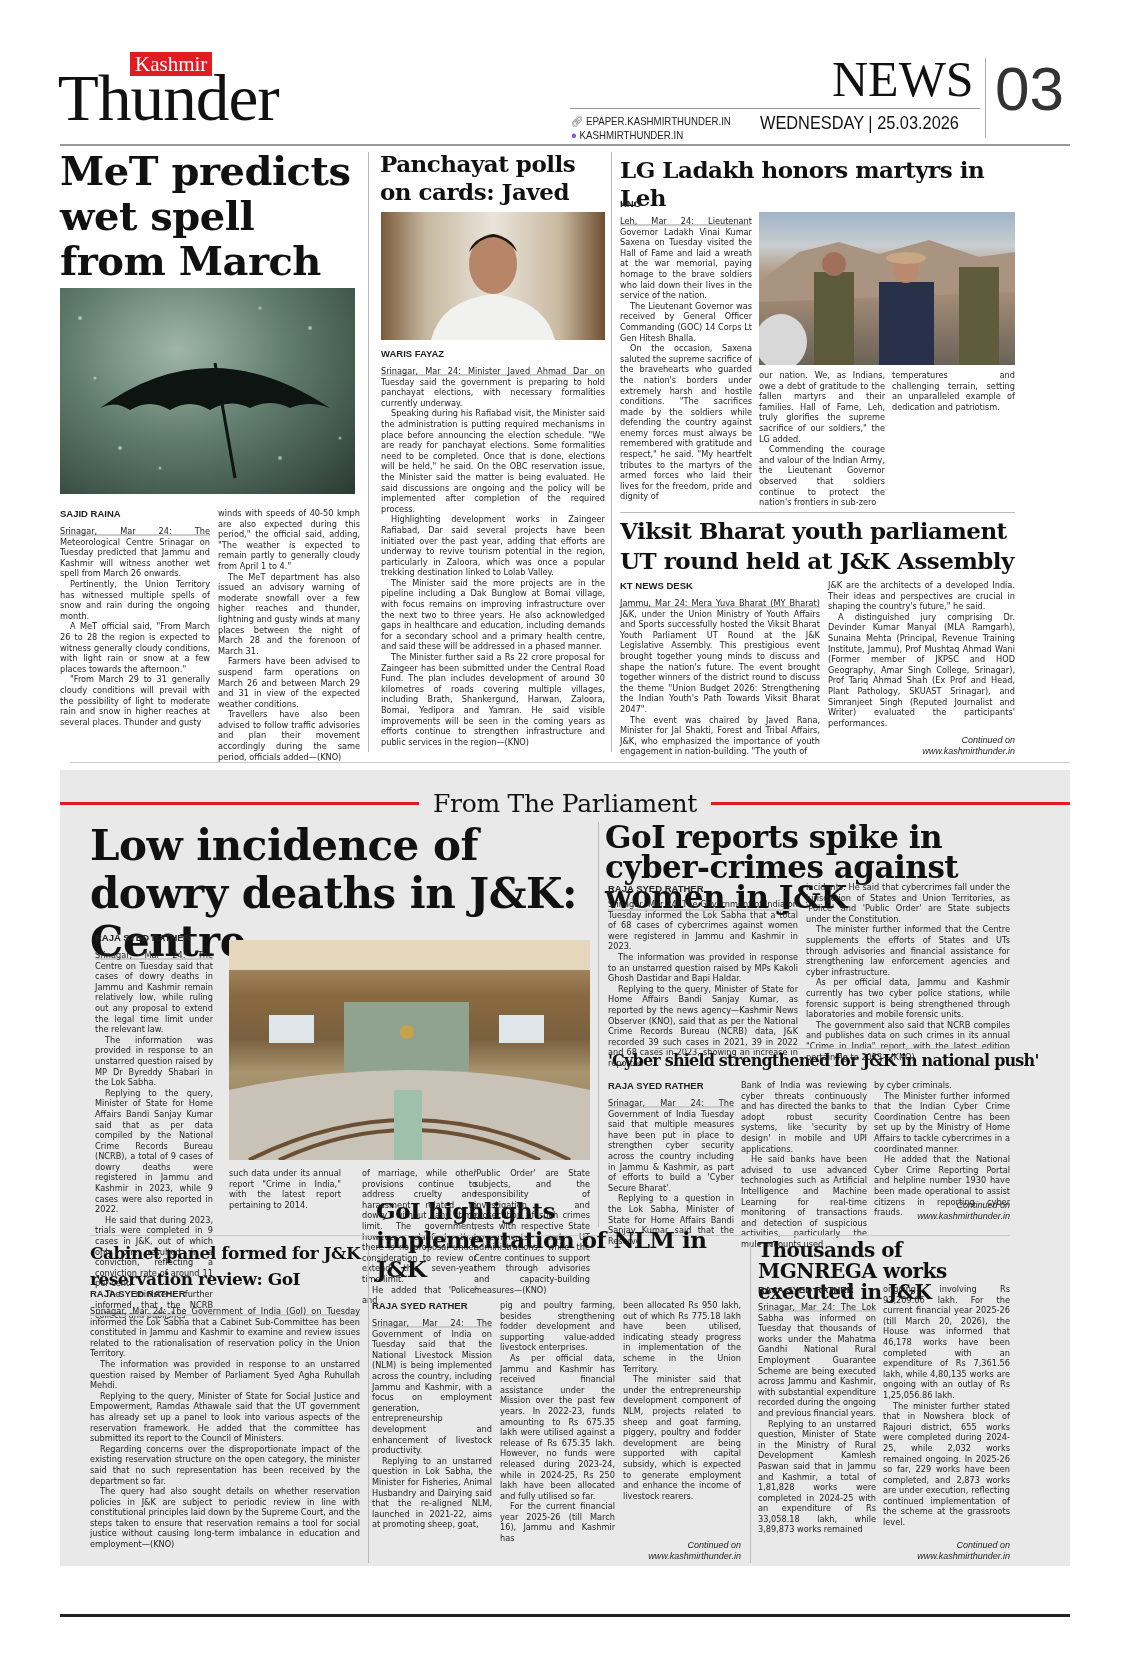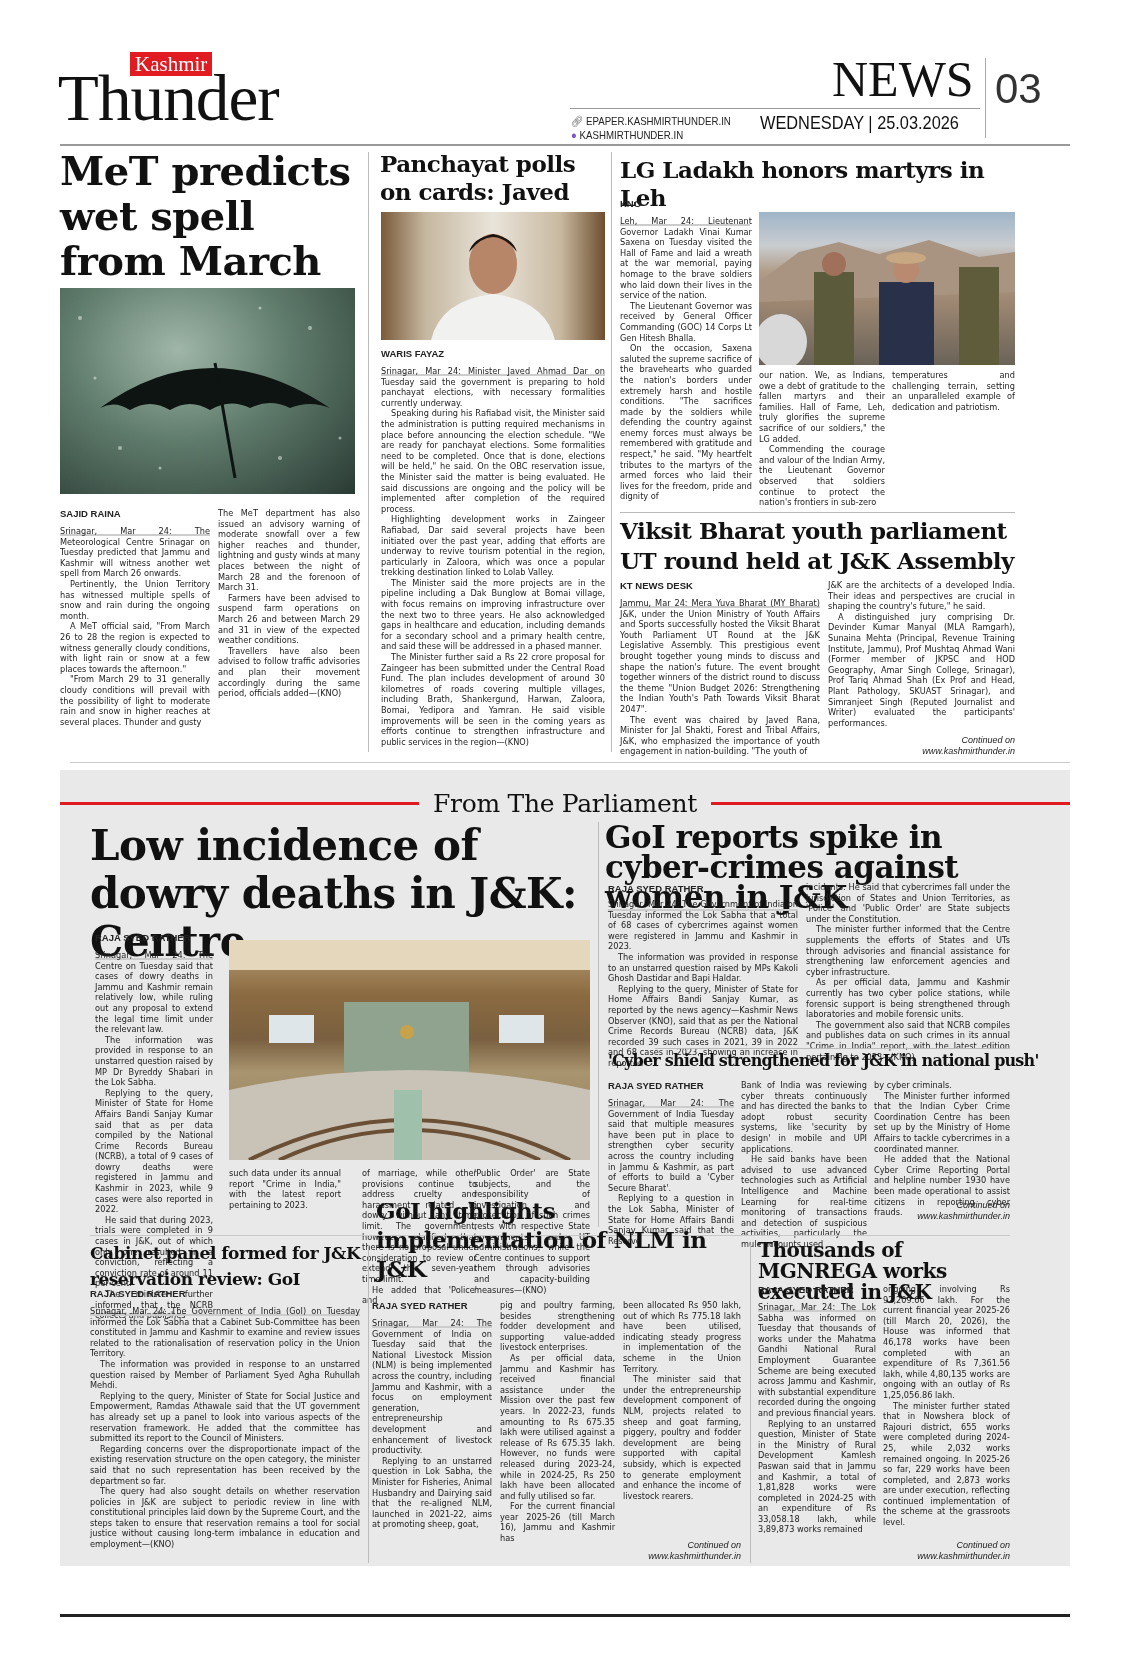--- a/index.html
+++ b/index.html
@@ -2,21 +2,21 @@
 <html><head>
 <meta charset="utf-8">
 <style>
 *{box-sizing:border-box;margin:0;padding:0}
 body{width:1140px;height:1669px;background:#fff;font-family:"DejaVu Serif",serif;color:#111;position:relative;overflow:hidden}
 .abs{position:absolute}
 .masthead-logo{left:60px;top:52px;width:270px;height:84px}
 .logo-kashmir{position:absolute;left:70px;top:0;background:#e11b22;color:#fff;font-family:"Liberation Serif",serif;font-size:21px;padding:1px 5px;line-height:22px}
 .logo-thunder{position:absolute;left:0;top:10px;font-family:"Liberation Serif",serif;font-size:66px;line-height:72px;letter-spacing:-1px;color:#111;transform:scaleX(1.02)}
 .news-word{left:832px;top:52px;font-family:"Liberation Serif",serif;font-size:50px;line-height:54px;color:#111}
-.page-num{left:995px;top:56px;font-family:"Liberation Sans",sans-serif;font-size:42px;line-height:66px;color:#333;font-weight:300}
+.page-num{left:995px;top:56px;font-family:"Liberation Sans",sans-serif;font-size:62px;line-height:66px;color:#333;font-weight:300}
 .vdiv-top{left:985px;top:58px;width:1px;height:80px;background:#aaa}
 .hline-mast{left:570px;top:108px;width:410px;height:1px;background:#999}
 .epaper{left:571px;top:114px;font-family:"Liberation Sans",sans-serif;font-size:11px;line-height:14px;color:#222;transform:scaleX(.88);transform-origin:left}
 .weekday{left:760px;top:112px;font-family:"Liberation Sans",sans-serif;font-size:19px;line-height:22px;color:#111;transform:scaleX(.86);transform-origin:left;white-space:nowrap}
 .rule-top{left:60px;top:144px;width:1010px;height:2px;background:#999}
 .hl{font-family:"DejaVu Serif",serif;font-weight:bold;color:#111;letter-spacing:-.5px}
 .byline{font-family:"Liberation Sans",sans-serif;font-weight:bold;font-size:9.5px;color:#222;border-bottom:2px solid #ccc;padding-bottom:15px;transform-origin:left}
 .txt{font-family:"DejaVu Sans",sans-serif;font-size:8.2px;line-height:10.6px;color:#222;text-align:justify;hyphens:auto}
 .txt p{text-indent:10px}
 .txt p:first-child{text-indent:0}
@@ -68,20 +68,21 @@
   </svg>
 </div>
 <div class="abs byline" style="left:60px;top:508px;width:150px">SAJID RAINA</div>
 <div class="abs txt" style="left:60px;top:526px;width:150px" id="met-c1">
     <p>Srinagar, Mar 24: The Meteorological Centre Srinagar on Tuesday predicted that Jammu and Kashmir will witness another wet spell from March 26 onwards.</p>
     <p>Pertinently, the Union Territory has witnessed multiple spells of snow and rain during the ongoing month.</p>
     <p>A MeT official said, "From March 26 to 28 the region is expected to witness generally cloudy conditions, with light rain or snow at a few places towards the afternoon."</p>
     <p>"From March 29 to 31 generally cloudy conditions will prevail with the possibility of light to moderate rain and snow in higher reaches at several places. Thunder and gusty</p>
   </div>
 <div class="abs txt" style="left:218px;top:508px;width:142px" id="met-c2">
+    <p>winds with speeds of 40-50 kmph are also expected during this period," the official said, adding, "The weather is expected to remain partly to generally cloudy from April 1 to 4."</p>
     <p>The MeT department has also issued an advisory warning of moderate snowfall over a few higher reaches and thunder, lightning and gusty winds at many places between the night of March 28 and the forenoon of March 31.</p>
     <p>Farmers have been advised to suspend farm operations on March 26 and between March 29 and 31 in view of the expected weather conditions.</p>
     <p>Travellers have also been advised to follow traffic advisories and plan their movement accordingly during the same period, officials added—(KNO)</p>
   </div>
 
 <div class="vdiv" style="left:368px;top:152px;height:600px"></div>
 
 <div class="abs" style="left:380px;top:150px;width:225px">
   <h2 class="hl" style="font-size:23px;line-height:28px">Panchayat polls on cards: Javed Dar</h2>
 </div>
@@ -178,21 +179,21 @@
     <rect x="40" y="75" width="45" height="28" fill="#dfe6ea"></rect>
     <rect x="270" y="75" width="45" height="28" fill="#dfe6ea"></rect>
     <circle cx="178" cy="92" r="7" fill="#c8a24a"></circle>
     <path d="M0 220 L0 150 Q180 110 361 150 L361 220Z" fill="#c9c2b6"></path>
     <path d="M20 220 Q180 140 341 220" stroke="#6a4f34" stroke-width="4" fill="none"></path>
     <path d="M50 220 Q180 160 311 220" stroke="#6a4f34" stroke-width="4" fill="none"></path>
     <rect x="165" y="150" width="28" height="70" fill="#9fc0aa"></rect>
   </svg>
 </div>
 <div class="abs txt" style="left:229px;top:1168px;width:112px" id="dow-c2">
-    <p>such data under its annual report "Crime in India," with the latest report pertaining to 2023.</p>
+    <p>such data under its annual report "Crime in India," with the latest report pertaining to 2014.</p>
   </div>
 <div class="abs txt" style="left:362px;top:1168px;width:115px" id="dow-c3">
     <p>of marriage, while other provisions continue to address cruelty and harassment related to dowry without any time limit. The government, however, clarified that there is no proposal under consideration to review or extend this seven-year time limit.</p>
     <p>He added that 'Police' and</p>
   </div>
 <div class="abs txt" style="left:474px;top:1168px;width:116px" id="dow-c4">
     <p>'Public Order' are State subjects, and the responsibility of investigation and prosecution of such crimes rests with respective State governments and UT administrations, while the Centre continues to support them through advisories and capacity-building measures—(KNO)</p>
   </div>
 
 <div class="vdiv" style="left:598px;top:822px;height:405px"></div>

